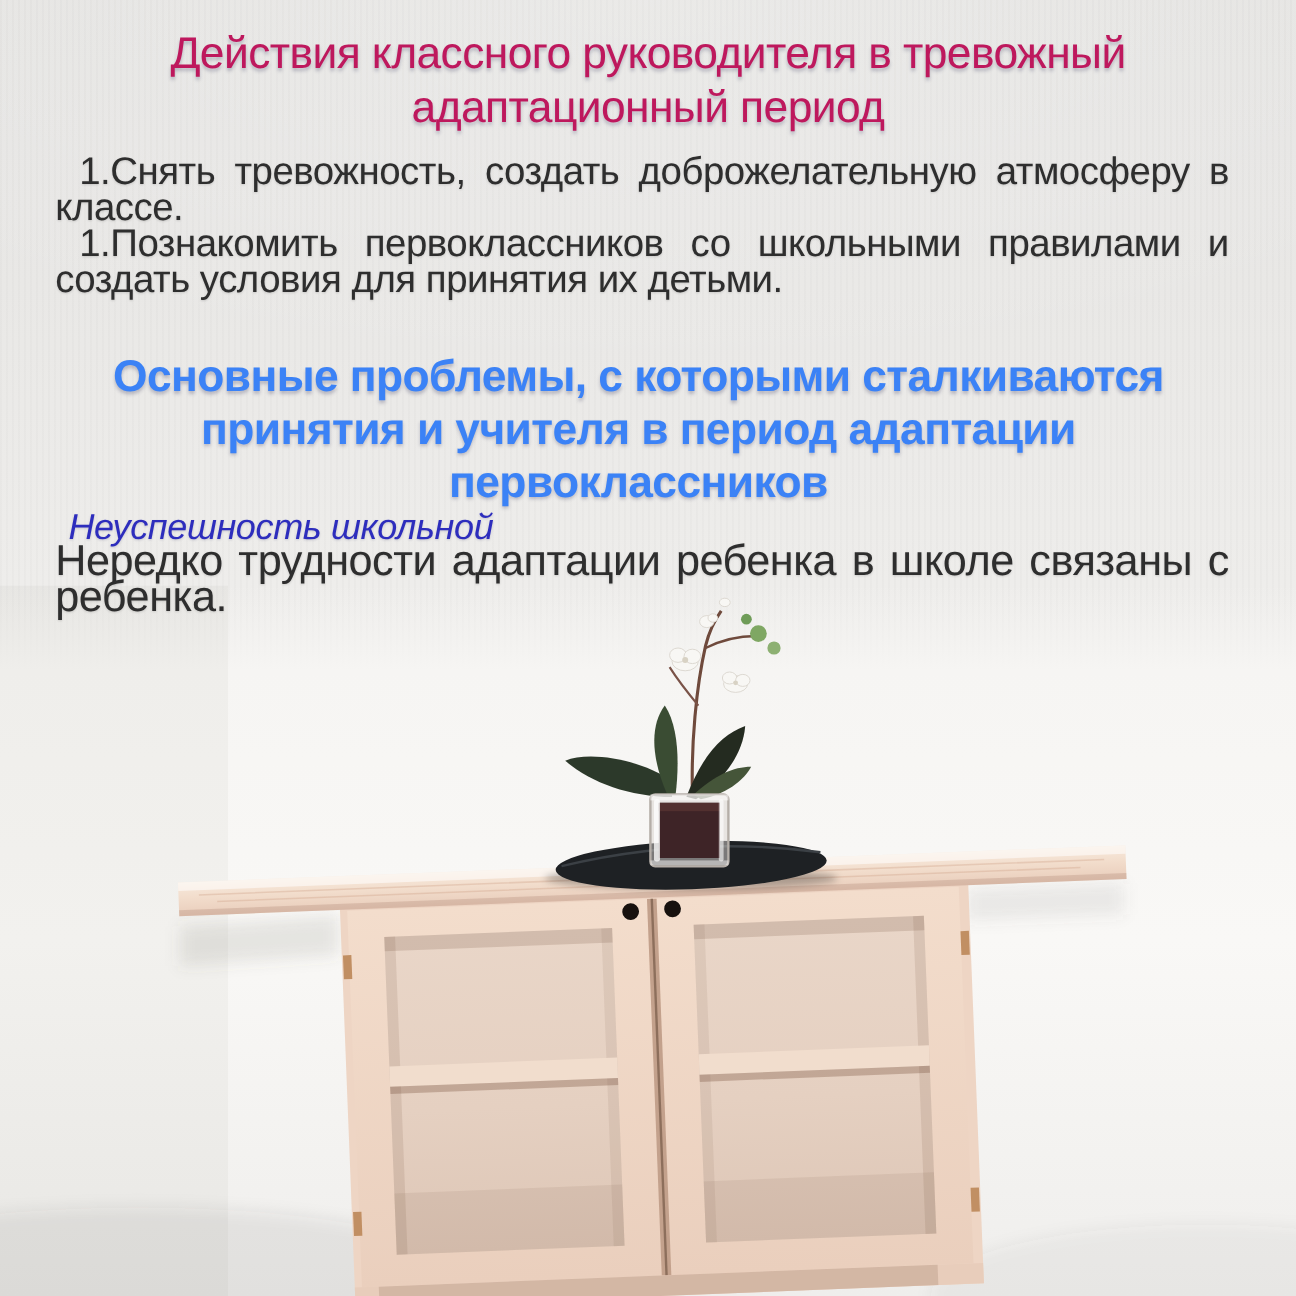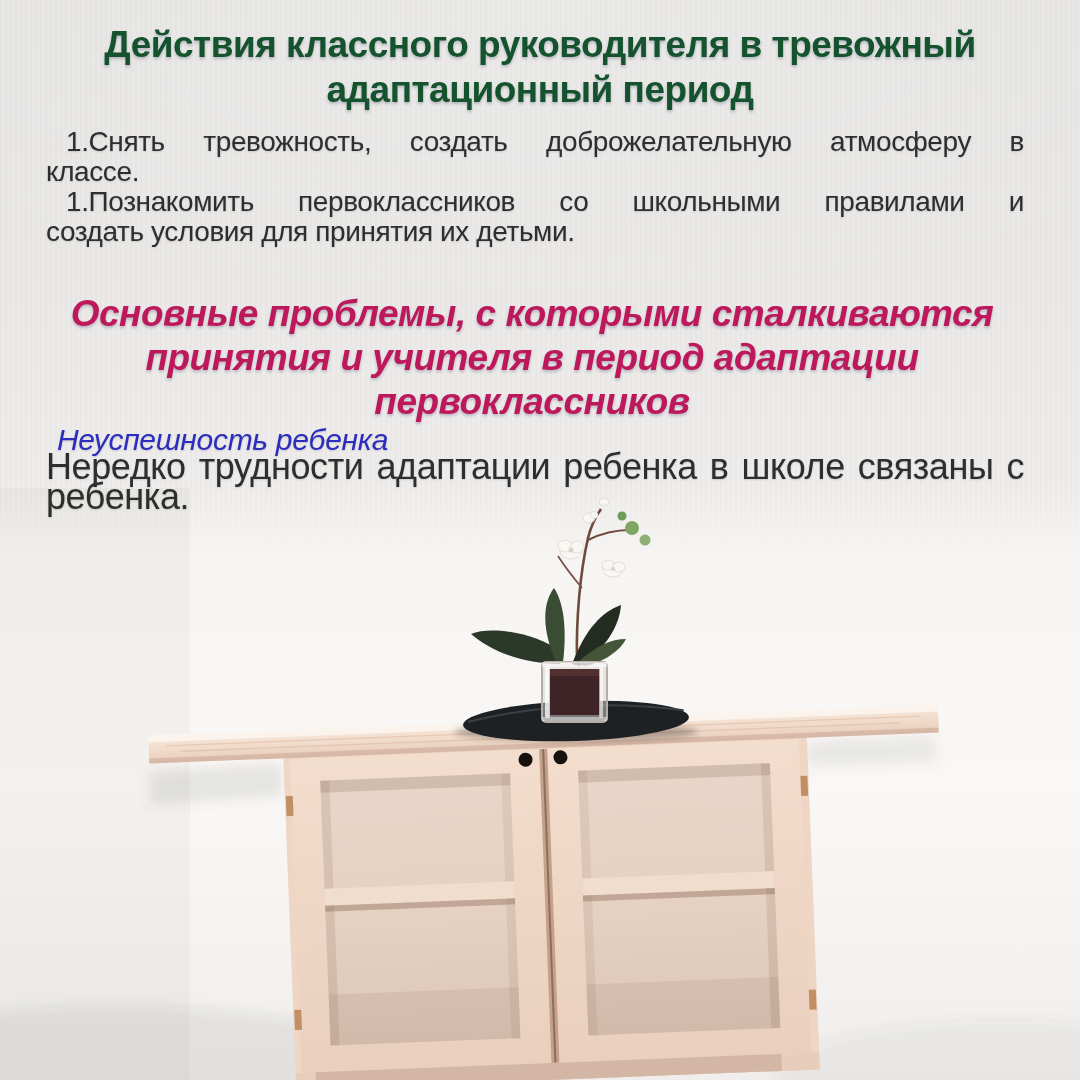--- a/index.html
+++ b/index.html
@@ -7,39 +7,38 @@
     width:1080px;height:1080px;position:relative;overflow:hidden;
     font-family:"Liberation Sans","DejaVu Sans",sans-serif;
     background:
       radial-gradient(130% 50% at 50% 0%, rgba(255,255,255,0.20), rgba(255,255,255,0) 60%),
       repeating-linear-gradient(90deg, rgba(0,0,0,0.016) 0 2px, rgba(255,255,255,0.018) 2px 5px),
       linear-gradient(180deg,#e5e4e2 0%,#e9e8e6 22%,#eeedeb 45%,#f4f3f1 70%,#f6f5f3 100%);
   }
 
   .title{
     position:absolute;top:22px;left:30px;right:30px;
-    text-align:center;font-weight:bold;font-size:37px;line-height:45px;
-    color:#14532d;letter-spacing:-0.5px;
+    text-align:center;font-weight:normal;font-size:37px;line-height:45px;
+    color:#be185d;letter-spacing:-0.5px;
     text-shadow:0 2px 3px rgba(50,50,90,0.28);
   }
   .actions{
     position:absolute;top:127px;left:46px;right:56px;
-    font-size:28px;line-height:30px;color:#2e2e2e;letter-spacing:-0.4px;
+    font-size:32px;line-height:30px;color:#2e2e2e;letter-spacing:-0.4px;
     text-shadow:0 1px 2px rgba(0,0,0,0.14);
   }
   .jline{text-align:justify;text-align-last:justify;white-space:normal;}
   .jlast{text-align:left;text-align-last:left;}
   .ind{text-indent:20px;}
 
   .problems-heading{
     position:absolute;top:292px;left:30px;right:46px;
     text-align:center;font-weight:bold;font-size:37px;line-height:44px;
-    color:#be185d;letter-spacing:-0.5px;
+    color:#3b82f6;letter-spacing:-0.5px;
     text-shadow:0 2px 3px rgba(50,50,90,0.28);
-    font-style:italic;
   }
   .problem-sub{
     position:absolute;top:423px;left:57px;right:56px;
     font-style:italic;font-size:30px;line-height:34px;color:#2d2dbd;
     letter-spacing:-0.3px;text-shadow:0 1px 2px rgba(40,40,90,0.20);
   }
   .problem-par{
     position:absolute;top:452px;left:46px;right:56px;
     font-size:36px;line-height:30px;color:#2e2e2e;letter-spacing:-0.4px;
     text-shadow:0 1px 2px rgba(0,0,0,0.14);
@@ -201,18 +200,18 @@
     <div class="jlast">создать условия для принятия их детьми.</div>
   </div>
 </div>
 
 <div class="problems-heading">
   <div>Основные проблемы, с которыми сталкиваются</div>
   <div>принятия и учителя в период адаптации</div>
   <div>первоклассников</div>
 </div>
 
-<div class="problem-sub">Неуспешность ребенка</div>
+<div class="problem-sub">Неуспешность школьной</div>
 
 <div class="problem-par">
   <div class="jline">Нередко трудности адаптации ребенка в школе связаны с</div>
   <div class="jlast">ребенка.</div>
 </div>
 
 </body></html>

